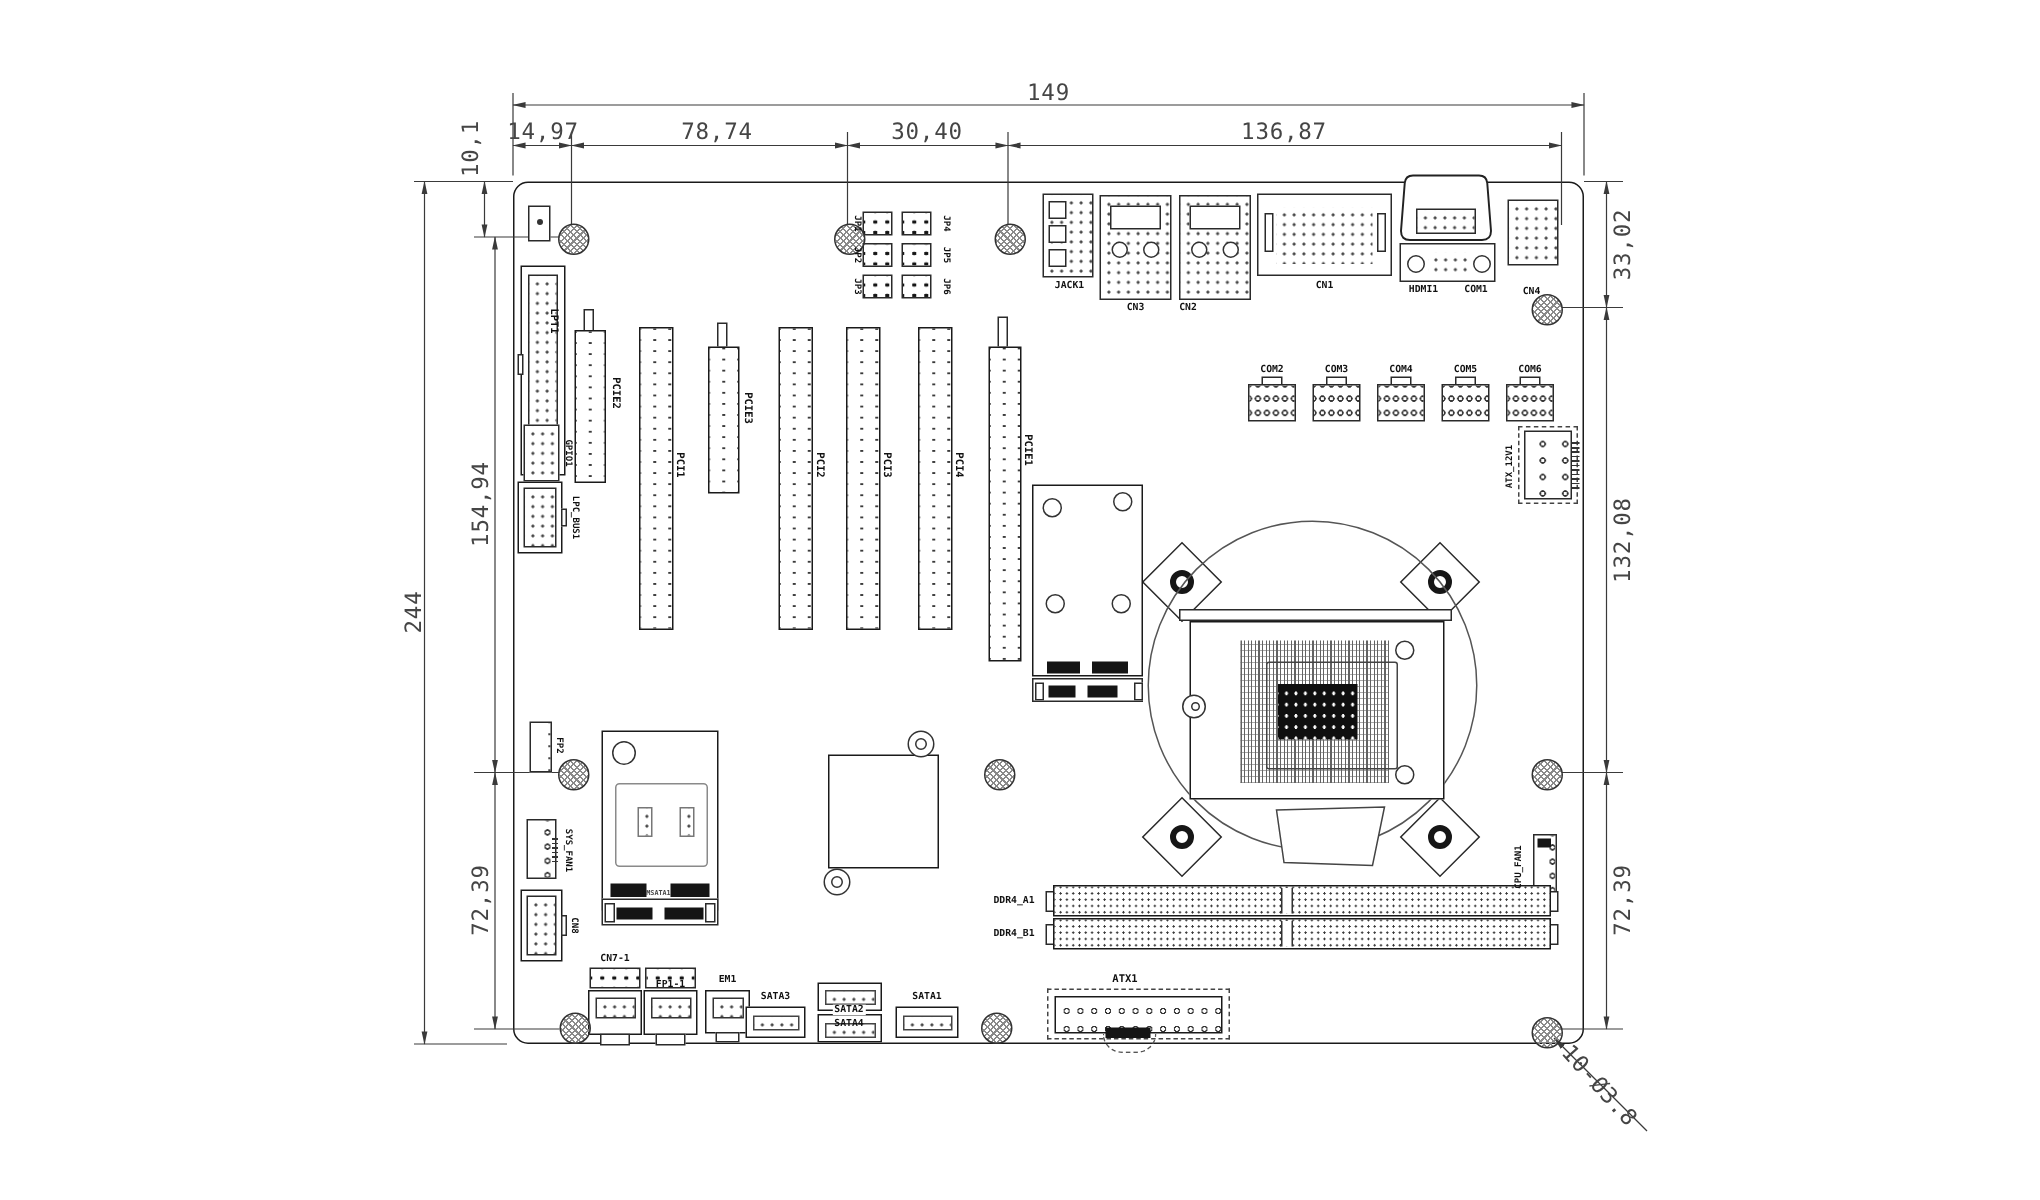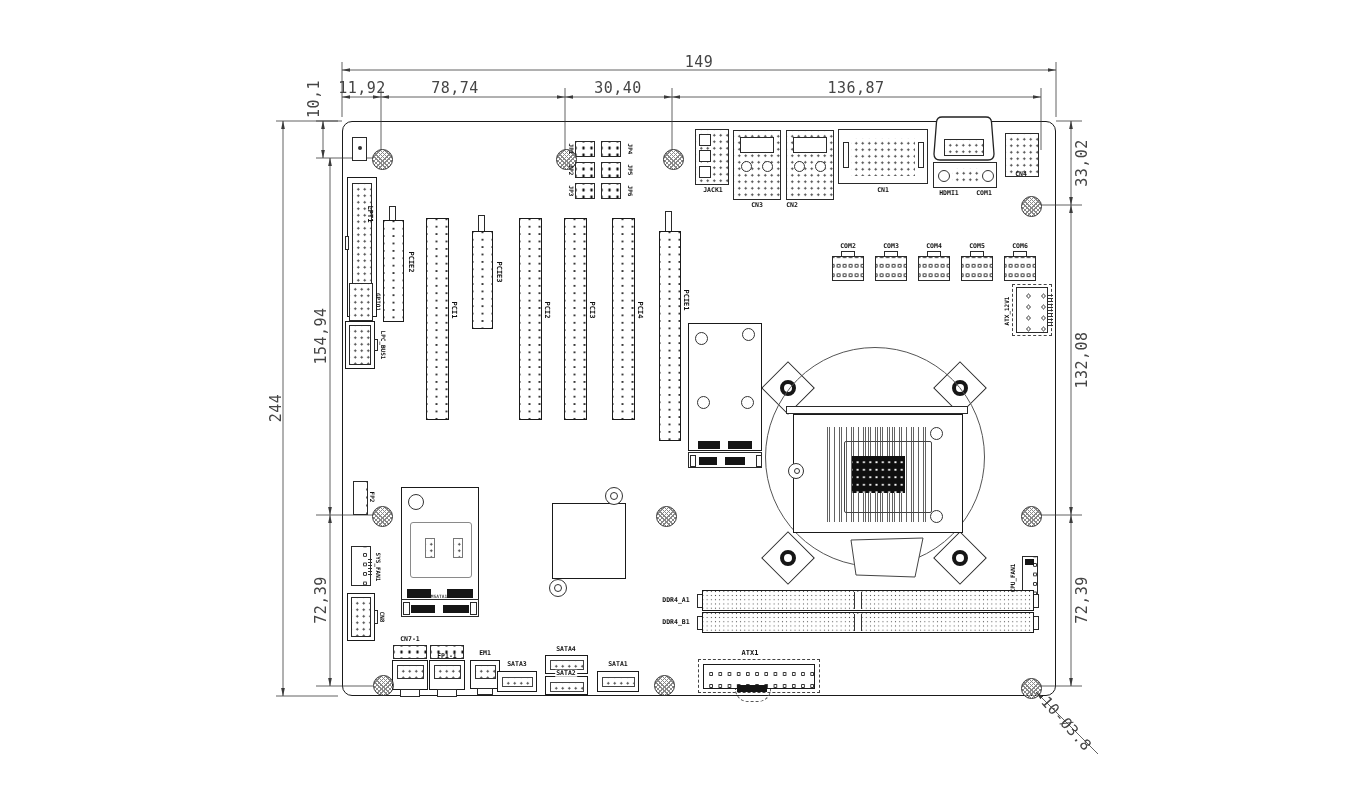--- a/index.html
+++ b/index.html
@@ -69,22 +69,22 @@
       <line x1="330" y1="158" x2="330" y2="515" marker-start="url(#ar)" marker-end="url(#ar)"></line>
       <line x1="330" y1="515" x2="330" y2="686" marker-start="url(#ar)" marker-end="url(#ar)"></line>
       <line x1="1071" y1="121" x2="1071" y2="205" marker-start="url(#ar)" marker-end="url(#ar)"></line>
       <line x1="1071" y1="205" x2="1071" y2="515" marker-start="url(#ar)" marker-end="url(#ar)"></line>
       <line x1="1071" y1="515" x2="1071" y2="686" marker-start="url(#ar)" marker-end="url(#ar)"></line>
       <line x1="1036" y1="692" x2="1098" y2="754" marker-start="url(#ar)"></line>
     </g>
   </svg>
 
   <div class="dim" style="left:699px;top:62px">149</div>
-  <div class="dim" style="left:362px;top:88px">11,92</div>
-  <div class="dim" style="left:455px;top:88px">78,74</div>
+  <div class="dim" style="left:362px;top:88px">14,97</div>
+  <div class="dim" style="left:478px;top:88px">78,74</div>
   <div class="dim" style="left:618px;top:88px">30,40</div>
   <div class="dim" style="left:856px;top:88px">136,87</div>
   <div class="dim v" style="left:276px;top:408px">244</div>
   <div class="dim v" style="left:314px;top:99px">10,1</div>
   <div class="dim v" style="left:321px;top:336px">154,94</div>
   <div class="dim v" style="left:321px;top:600px">72,39</div>
   <div class="dim v" style="left:1082px;top:163px">33,02</div>
   <div class="dim v" style="left:1082px;top:360px">132,08</div>
   <div class="dim v" style="left:1082px;top:600px">72,39</div>
   <div class="dim" style="left:1066px;top:724px;transform:translate(-50%,-50%) rotate(48deg)">10-Ø3.8</div>
@@ -138,21 +138,21 @@
   <div class="bx comp dots" style="left:944px;top:139px;width:40px;height:17px"></div>
   <div class="bx comp" style="left:933px;top:162px;width:64px;height:26px">
     <div class="ring" style="left:4px;top:7px;width:12px;height:12px"></div>
     <div class="ring" style="left:48px;top:7px;width:12px;height:12px"></div>
     <div class="abs dots" style="left:18px;top:5px;width:28px;height:16px"></div>
   </div>
   <div class="lbl s65" style="left:949px;top:193px">HDMI1</div>
   <div class="lbl s65" style="left:984px;top:193px">COM1</div>
 
   <div class="bx comp dots" style="left:1005px;top:133px;width:34px;height:44px"></div>
-  <div class="lbl s65" style="left:1021px;top:174px">CN4</div>
+  <div class="lbl s65" style="left:1021px;top:194px">CN4</div>
 
   <div class="bx comp pins" style="left:575px;top:141px;width:20px;height:16px"></div>
   <div class="bx comp pins" style="left:601px;top:141px;width:20px;height:16px"></div>
   <div class="bx comp pins" style="left:575px;top:162px;width:20px;height:16px"></div>
   <div class="bx comp pins" style="left:601px;top:162px;width:20px;height:16px"></div>
   <div class="bx comp pins" style="left:575px;top:183px;width:20px;height:16px"></div>
   <div class="bx comp pins" style="left:601px;top:183px;width:20px;height:16px"></div>
   <div class="lbl v s6" style="left:571px;top:149px">JP1</div>
   <div class="lbl v s6" style="left:571px;top:170px">JP2</div>
   <div class="lbl v s6" style="left:571px;top:191px">JP3</div>
@@ -339,21 +339,21 @@
   <div class="bx2 comp" style="left:470px;top:660px;width:30px;height:29px">
     <div class="abs dots" style="left:4px;top:4px;width:21px;height:14px;border:1px solid #333"></div>
   </div>
   <div class="bx comp" style="left:477px;top:688px;width:16px;height:7px"></div>
 
   <div class="lbl s65" style="left:517px;top:664px">SATA3</div>
   <div class="bx2 comp" style="left:497px;top:671px;width:40px;height:21px">
     <div class="abs dots" style="left:4px;top:5px;width:31px;height:10px;border:1px solid #444"></div>
   </div>
 
-  <div class="lbl s65" style="left:566px;top:649px">SATA4</div>
+  <div class="lbl s65" style="left:566px;top:682px">SATA4</div>
   <div class="bx2 comp" style="left:545px;top:655px;width:43px;height:19px">
     <div class="abs dots" style="left:4px;top:4px;width:34px;height:10px;border:1px solid #444"></div>
   </div>
   <div class="lbl s65" style="left:566px;top:673px;background:#fff;padding:0 1px">SATA2</div>
   <div class="bx2 comp" style="left:545px;top:676px;width:43px;height:19px">
     <div class="abs dots" style="left:4px;top:5px;width:34px;height:10px;border:1px solid #444"></div>
   </div>
 
   <div class="lbl s65" style="left:618px;top:664px">SATA1</div>
   <div class="bx2 comp" style="left:597px;top:671px;width:42px;height:21px">

